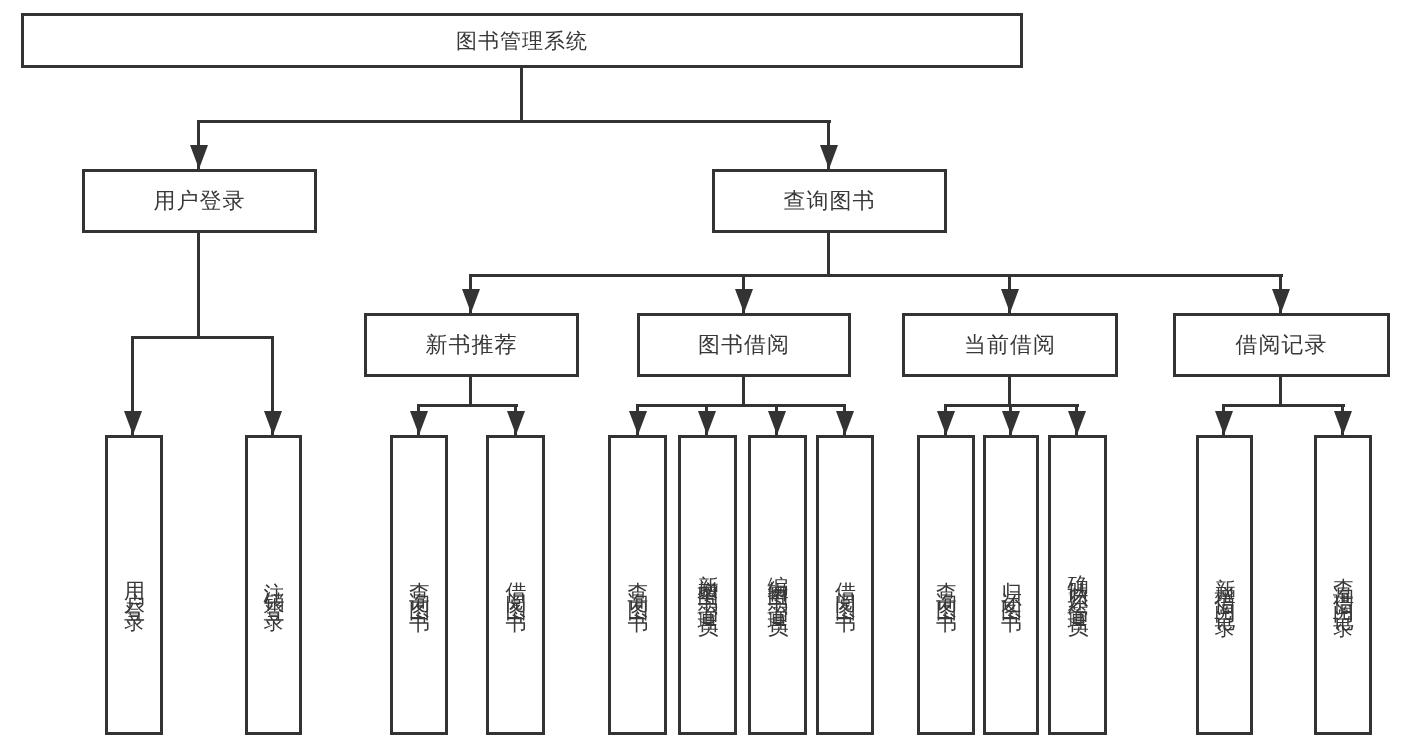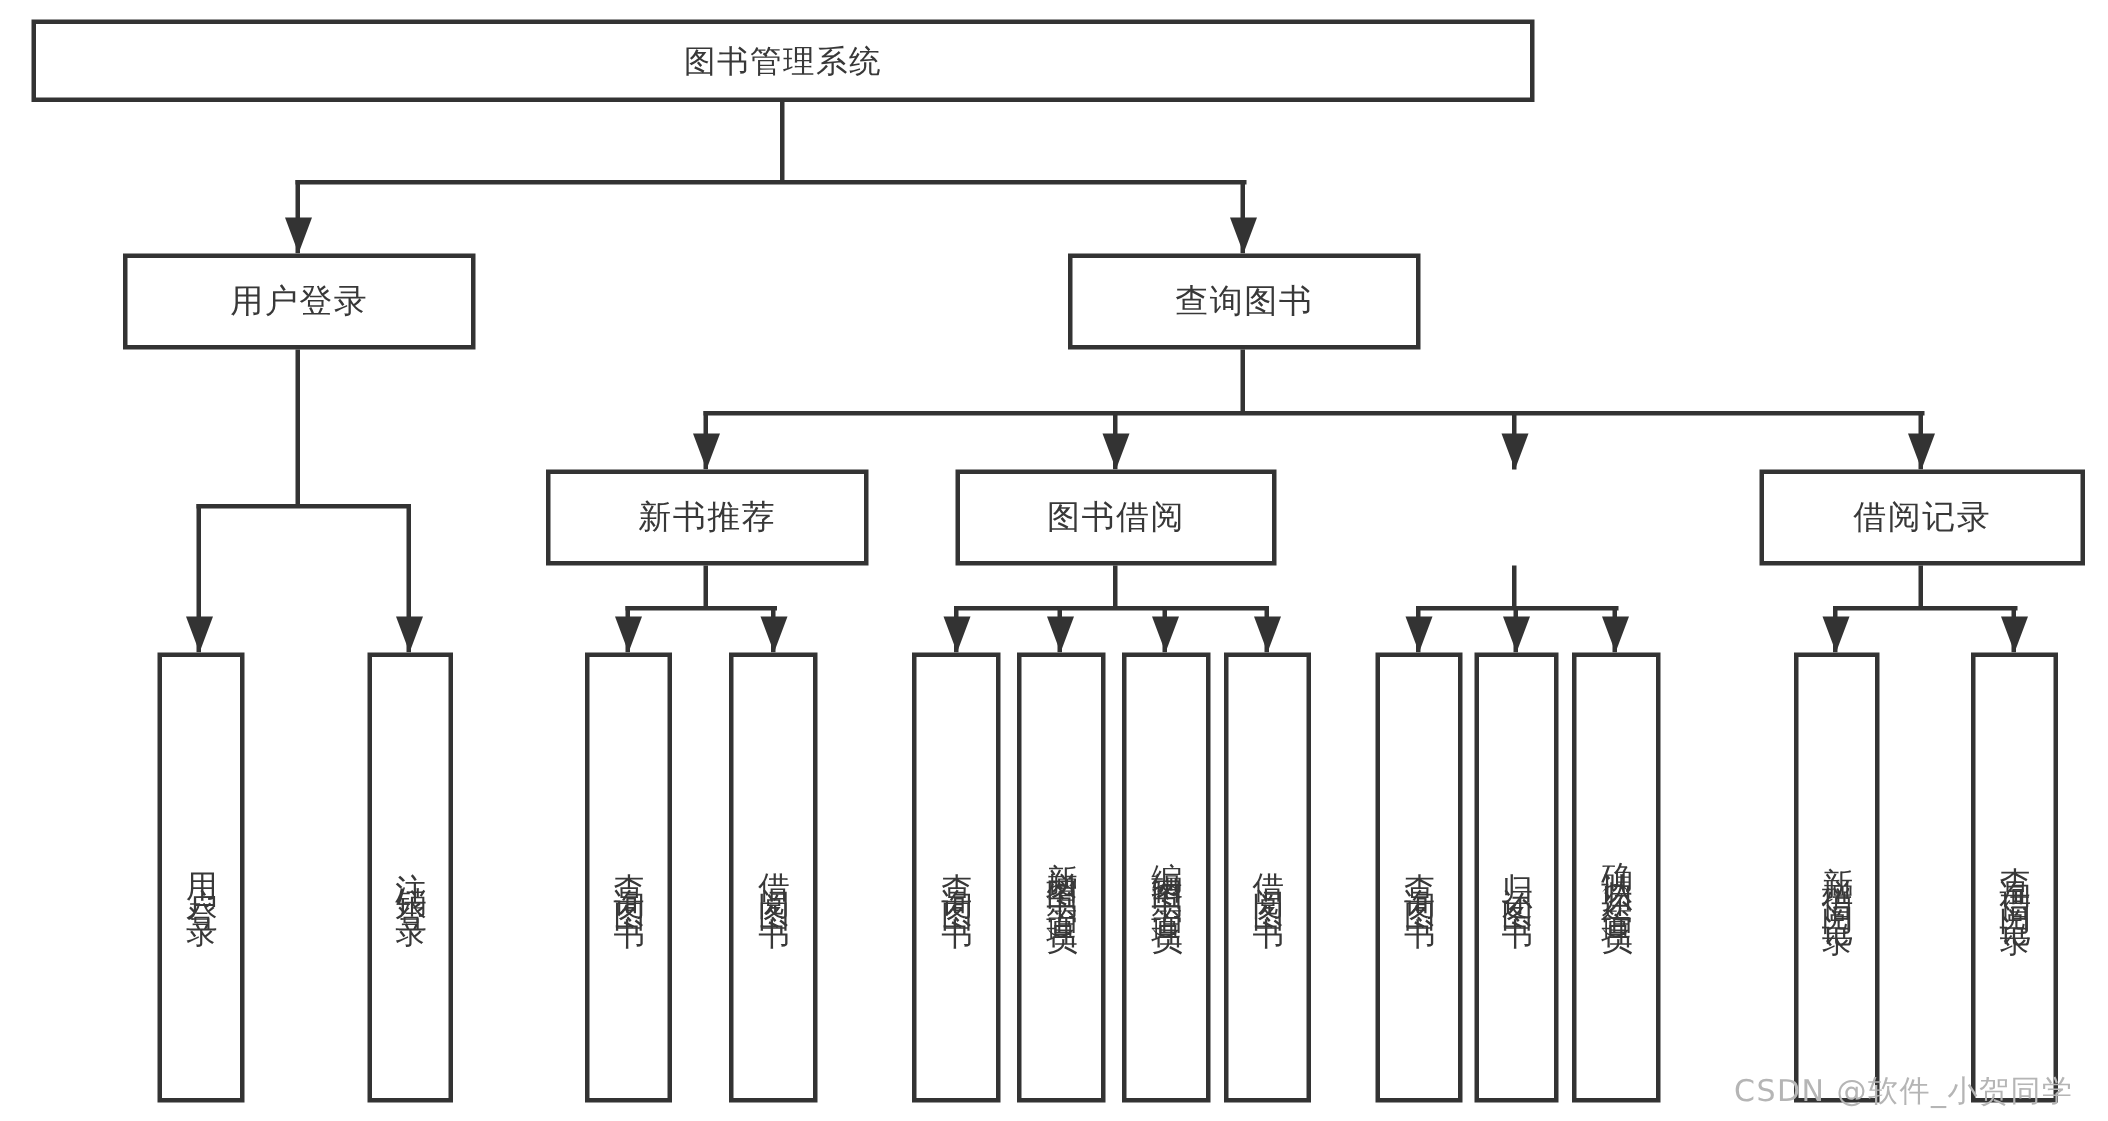--- a/index.html
+++ b/index.html
@@ -70,20 +70,21 @@
 
   <div class="vline" style="left:827px; top:233px; height:41px;"></div>
   <div class="hline" style="left:469px; top:274px; width:814px;"></div>
   <div class="arrow" style="left:469px; top:274px; height:39px;"></div>
   <div class="arrow" style="left:742px; top:274px; height:39px;"></div>
   <div class="arrow" style="left:1008px; top:274px; height:39px;"></div>
   <div class="arrow" style="left:1279px; top:274px; height:39px;"></div>
 
   <div class="hbox" style="left:364px; top:313px; width:215px; height:64px;">新书推荐</div>
   <div class="hbox" style="left:637px; top:313px; width:214px; height:64px;">图书借阅</div>
+  <div class="hbox" style="left:902px; top:313px; width:216px; height:64px;">当前借阅</div>
   <div class="hbox" style="left:1173px; top:313px; width:217px; height:64px;">借阅记录</div>
 
   <div class="vline" style="left:469px; top:377px; height:27px;"></div>
   <div class="hline" style="left:417px; top:404px; width:101px;"></div>
   <div class="arrow" style="left:417px; top:404px; height:31px;"></div>
   <div class="arrow" style="left:514px; top:404px; height:31px;"></div>
 
   <div class="vline" style="left:742px; top:377px; height:27px;"></div>
   <div class="hline" style="left:636px; top:404px; width:210px;"></div>
   <div class="arrow" style="left:636px; top:404px; height:31px;"></div>
@@ -113,15 +114,14 @@
   <div class="vbox" style="left:748px;  width:59px; letter-spacing:6px;">编辑图书（管理员）</div>
   <div class="vbox" style="left:816px;  width:58px;">借阅图书</div>
 
   <div class="vbox" style="left:917px;  width:58px;">查询图书</div>
   <div class="vbox" style="left:983px;  width:56px;">归还图书</div>
   <div class="vbox" style="left:1048px; width:59px; letter-spacing:6px;">确认归还（管理员）</div>
 
   <div class="vbox" style="left:1196px; width:57px; letter-spacing:8px;">新增借阅记录</div>
   <div class="vbox" style="left:1314px; width:58px; letter-spacing:8px;">查询借阅记录</div>
 
-  <div class="watermark">CSDN @软件_小贺同学</div>
 
 </div>
 
 </body></html>

